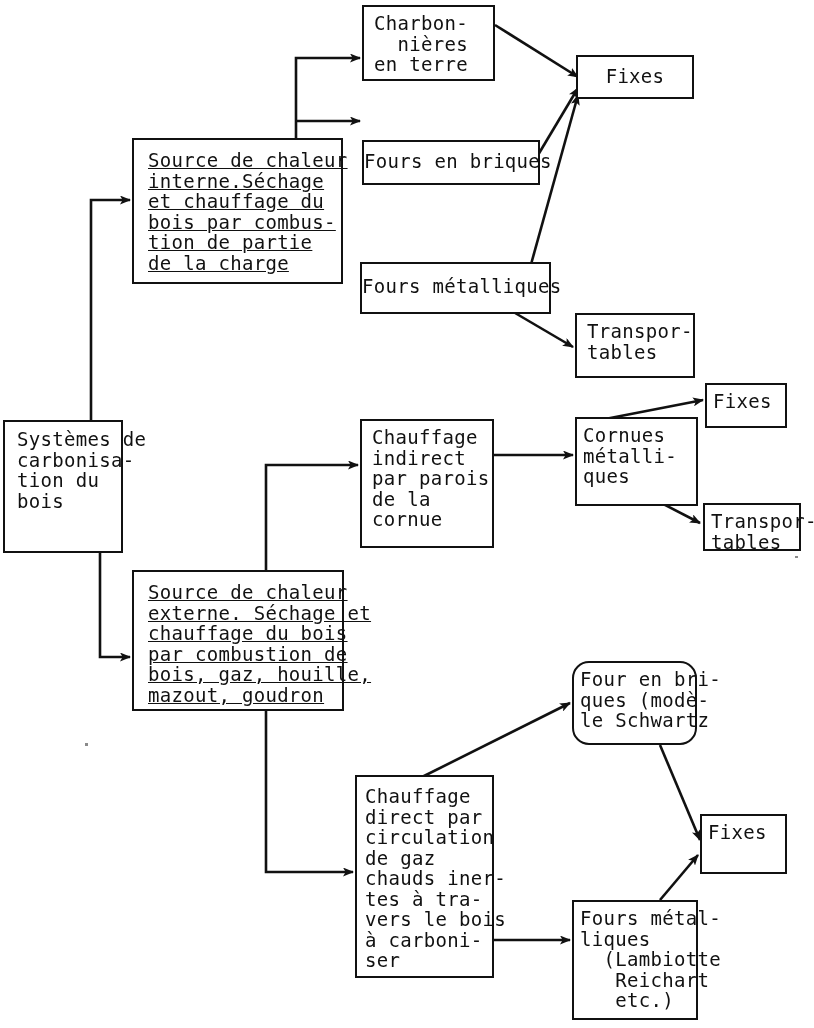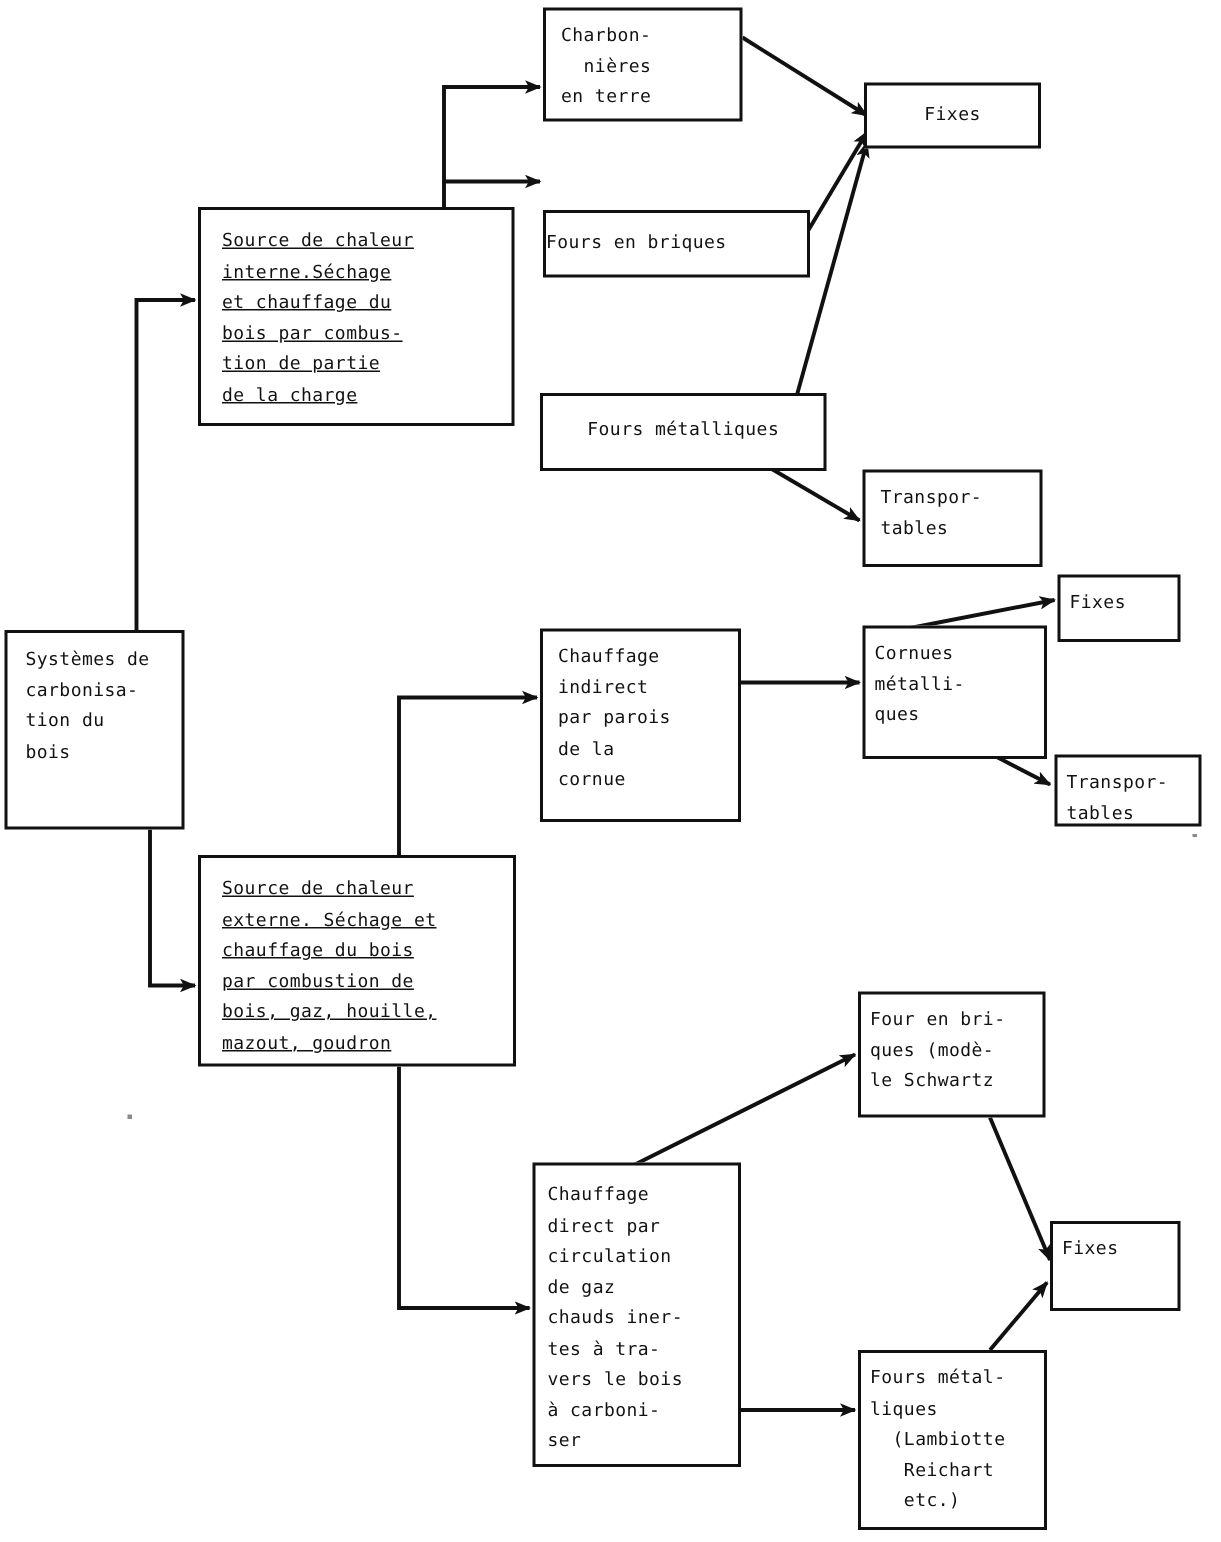--- a/index.html
+++ b/index.html
@@ -24,21 +24,21 @@
     width: 814px;
     height: 1028px;
   }
   .node-box {
     position: absolute;
     box-sizing: border-box;
     border: 2px solid #111111;
     background: #ffffff;
     color: #111111;
     font-family: "DejaVu Sans Mono", "Liberation Mono", monospace;
-    font-size: 12px;
+    font-size: 19px;
     line-height: 20.5px;
     letter-spacing: 0.3px;
     white-space: pre;
     overflow: visible;
     z-index: 5;
   }
   .node-box .node-label {
     display: block;
     white-space: pre;
   }
@@ -149,21 +149,21 @@
 tables</span></div>
       <div class="node-box al-left pad-d" style="left: 355px; top: 775px; width: 139px; height: 203px;"><span class="node-label">Chauffage
 direct par
 circulation
 de gaz
 chauds iner-
 tes à tra-
 vers le bois
 à carboni-
 ser</span></div>
-      <div class="node-box al-left pad-e" style="left: 572px; top: 661px; width: 125px; height: 84px;"><span class="node-label">Four en bri-
+      <div class="node-box al-left pad-e" style="left: 572px; top: 661px; width: 125px; height: 84px; border-radius: 17px;"><span class="node-label">Four en bri-
 ques (modè-
 le Schwartz</span></div>
       <div class="node-box al-left pad-e" style="left: 700px; top: 814px; width: 87px; height: 60px;"><span class="node-label">Fixes</span></div>
       <div class="node-box al-left pad-e" style="left: 572px; top: 900px; width: 126px; height: 120px;"><span class="node-label">Fours métal-
 liques
   (Lambiotte
    Reichart
    etc.)</span></div>
     </div>
 

